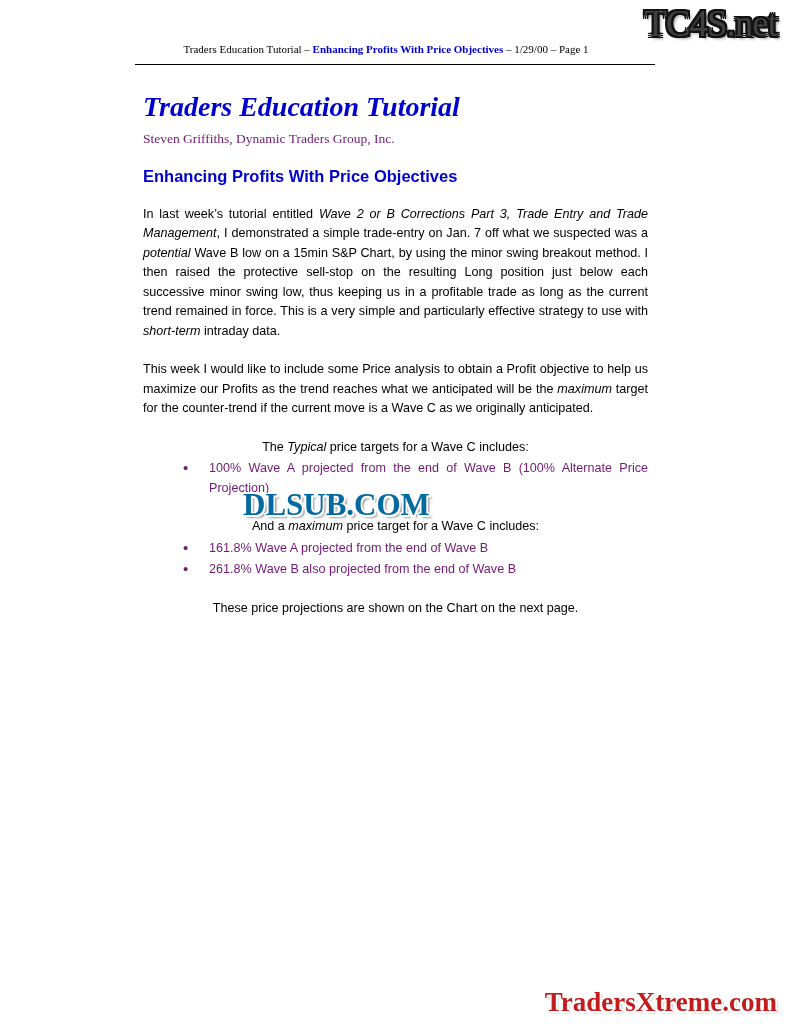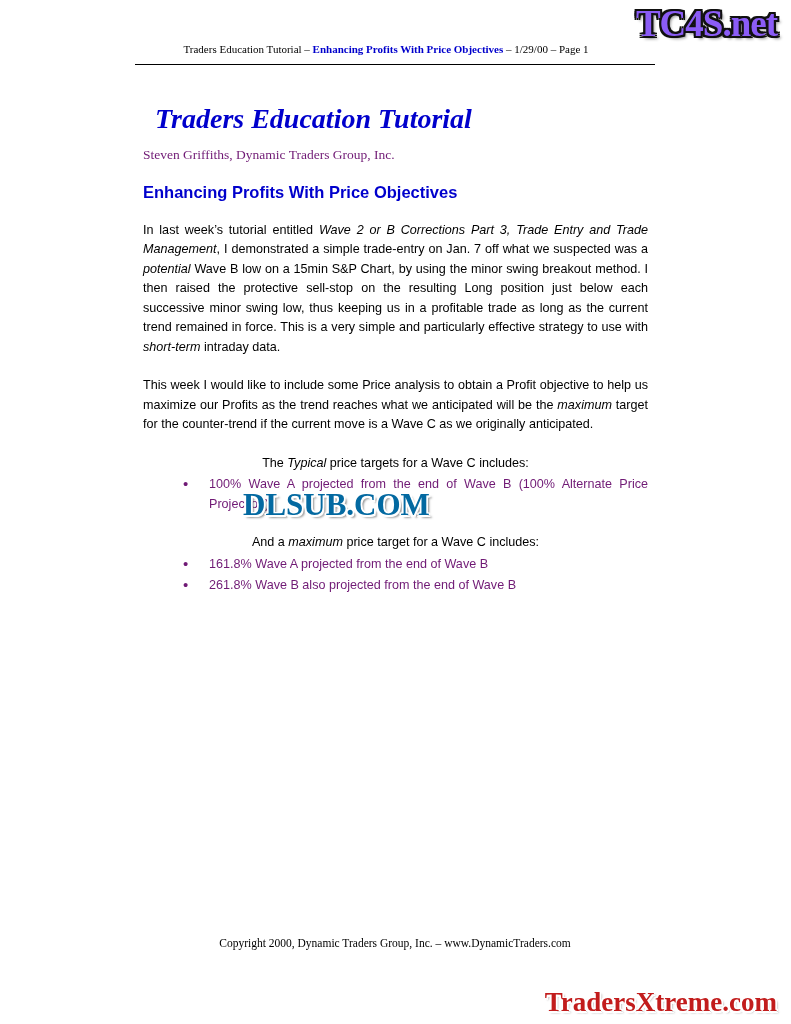--- a/index.html
+++ b/index.html
@@ -19,23 +19,23 @@
     position: absolute;
     inset: 0;
   }
 
   
   .wm-tc4s {
     position: absolute;
     top: 2px;
     right: 14px;
     font-family: "Liberation Serif", serif;
-    font-weight: bold;
+    font-weight: normal;
     font-size: 37px;
-    color: #8b5cf6;
+    color: #404040;
     letter-spacing: -1px;
     text-shadow:
       -2px 0 #111, 2px 0 #111, 0 -2px #111, 0 2px #111,
       -2px -2px #111, 2px -2px #111, -2px 2px #111, 2px 2px #111,
       3px 3px 3px rgba(0,0,0,0.45);
     white-space: nowrap;
   }
   .wm-dlsub {
     position: absolute;
     top: 487px;
@@ -91,21 +91,21 @@
   }
 
   
   .content {
     position: absolute;
     top: 92px;
     left: 143px;
     width: 505px;
   }
   h1.doc-title {
-    margin: 12px;
+    margin: 0;
     font-family: "Liberation Serif", serif;
     font-style: italic;
     font-weight: bold;
     font-size: 28px;
     color: #0000cc;
     letter-spacing: 0px;
     line-height: 1.1;
   }
   .byline {
     margin: 8px 0 0 0;
@@ -198,21 +198,21 @@
       <li>100% Wave A projected from the end of Wave B (100% Alternate Price Projection)</li>
     </ul>
 
     <p class="para tight"><span>And a </span><span class="it">maximum</span><span> price target for a Wave C includes:</span></p>
 
     <ul class="bullets nojust">
       <li>161.8% Wave A projected from the end of Wave B</li>
       <li>261.8% Wave B also projected from the end of Wave B</li>
     </ul>
 
+    <p class="para tight">These price projections are shown on the Chart on the next page.</p>
   </div>
 
   <div class="wm-dlsub">DLSUB.COM</div>
 
-  <div class="footer">Copyright 2000, Dynamic Traders Group, Inc. – www.DynamicTraders.com</div>
 
   <div class="wm-tx">TradersXtreme.com</div>
 
 </div>
 
 </body></html>

